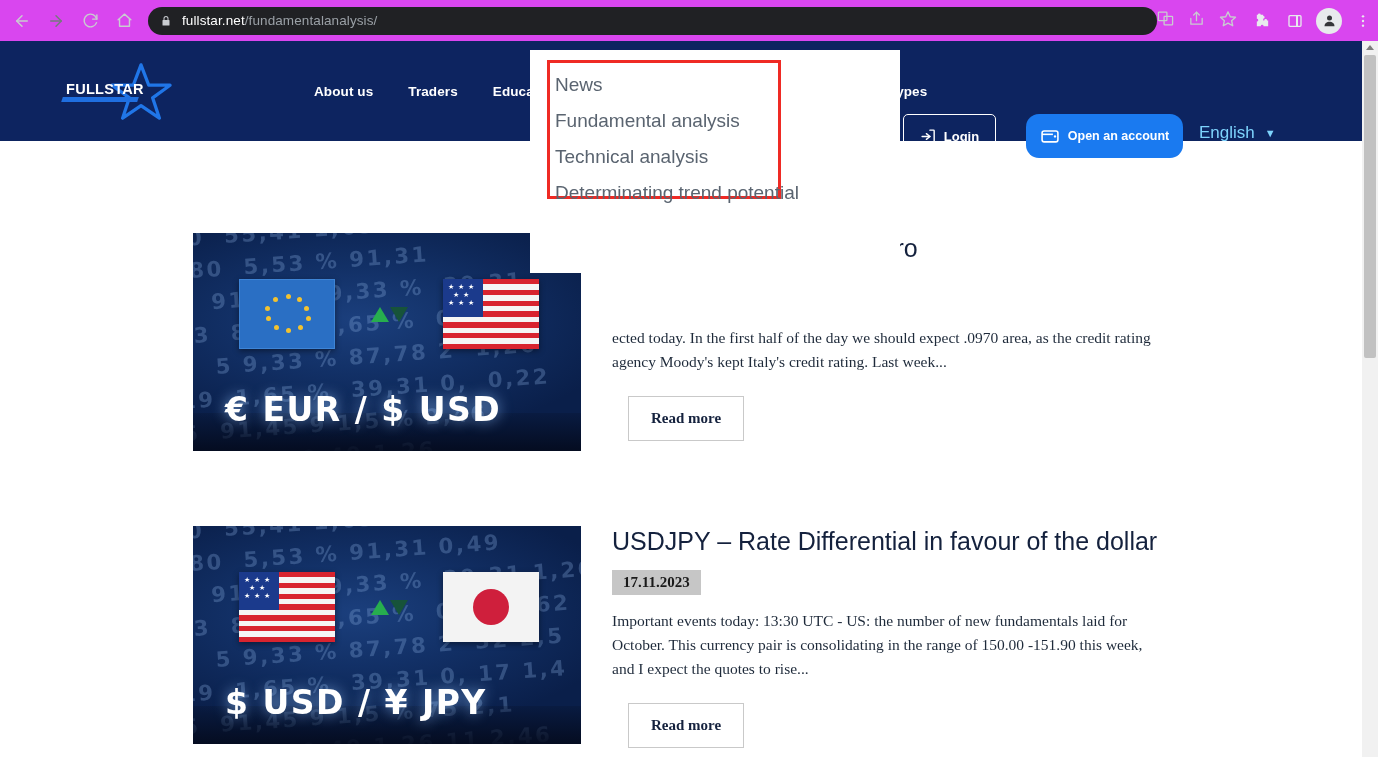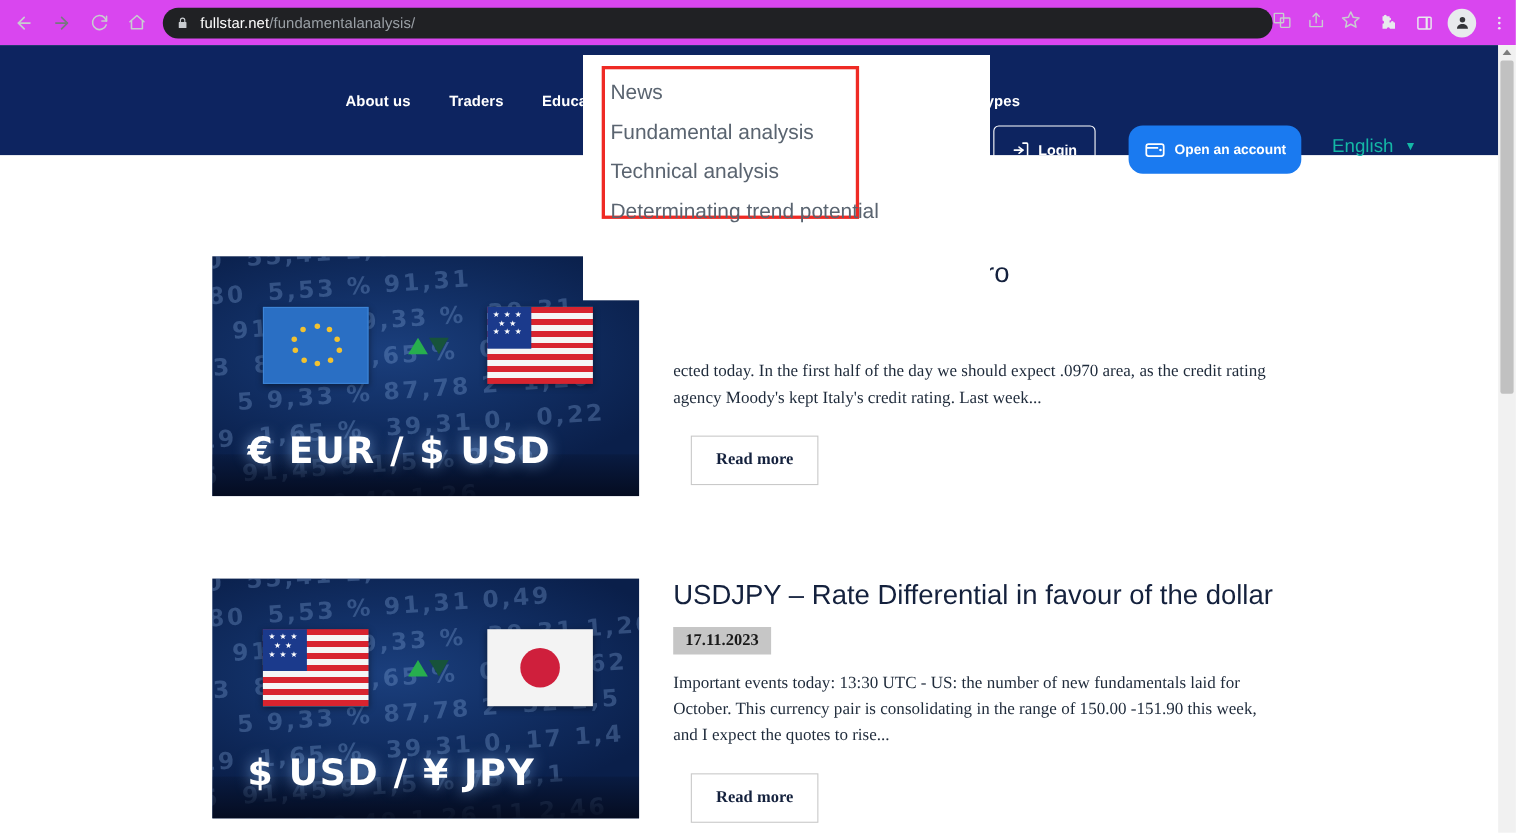--- a/index.html
+++ b/index.html
@@ -116,21 +116,21 @@
   .open-acct-btn {
     position: absolute; left: 1026px; top: 73px;
     width: 157px; height: 44px;
     background: #1a7af0; border-radius: 13px;
     display: flex; align-items: center; justify-content: center; gap: 8px;
     color: #ffffff; font-size: 12.5px; font-weight: bold;
   }
   .lang-select {
     position: absolute; left: 1199px; top: 82px;
     display: flex; align-items: center; gap: 10px;
-    color: #14b8a6; font-size: 17px; margin-left: 12px;
+    color: #7dd3fc; font-size: 17px;
   }
   .caret { font-size: 11px; }
 
   
   .content { position: absolute; top: 100px; left: 0; width: 1362px; }
 
   .article {
     position: absolute;
     left: 193px;
     width: 1000px;
@@ -367,20 +367,29 @@
           <circle cx="12" cy="19" r="1.8"></circle>
       </svg>
     </div>
   </div>
 </div>
 
 <div class="viewport">
 
   <div class="site-header">
 
+    <div class="logo-wrap">
+      <span class="logo-word">FULLSTAR</span>
+      <span class="logo-bar"></span>
+      <span class="logo-star">
+        <svg width="62" height="62" viewBox="0 0 64 64" fill="none" stroke="#2076e8" stroke-width="3.4" stroke-linejoin="round">
+          <polygon points="32 4 40 25 62 25 44 38 51 59 32 46 13 59 20 38 2 25 24 25"></polygon>
+        </svg>
+      </span>
+    </div>
 
     <nav class="main-nav">
       <span class="nav-link">About us</span>
       <span class="nav-link">Traders</span>
       <span class="nav-link">Education</span>
       <span class="nav-link">Analytics</span>
       <span class="nav-link">Trading platform</span>
       <span class="nav-link">Account types</span>
     </nav>
 

